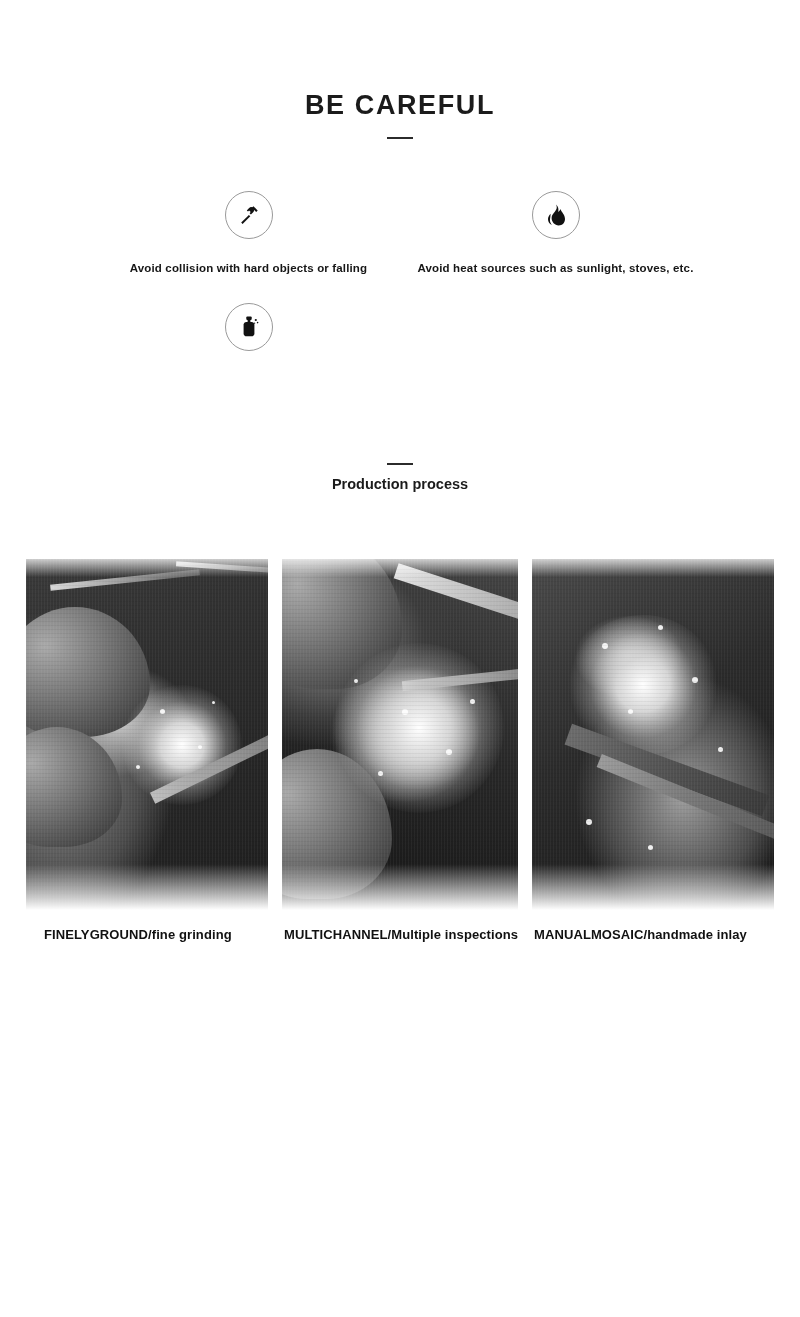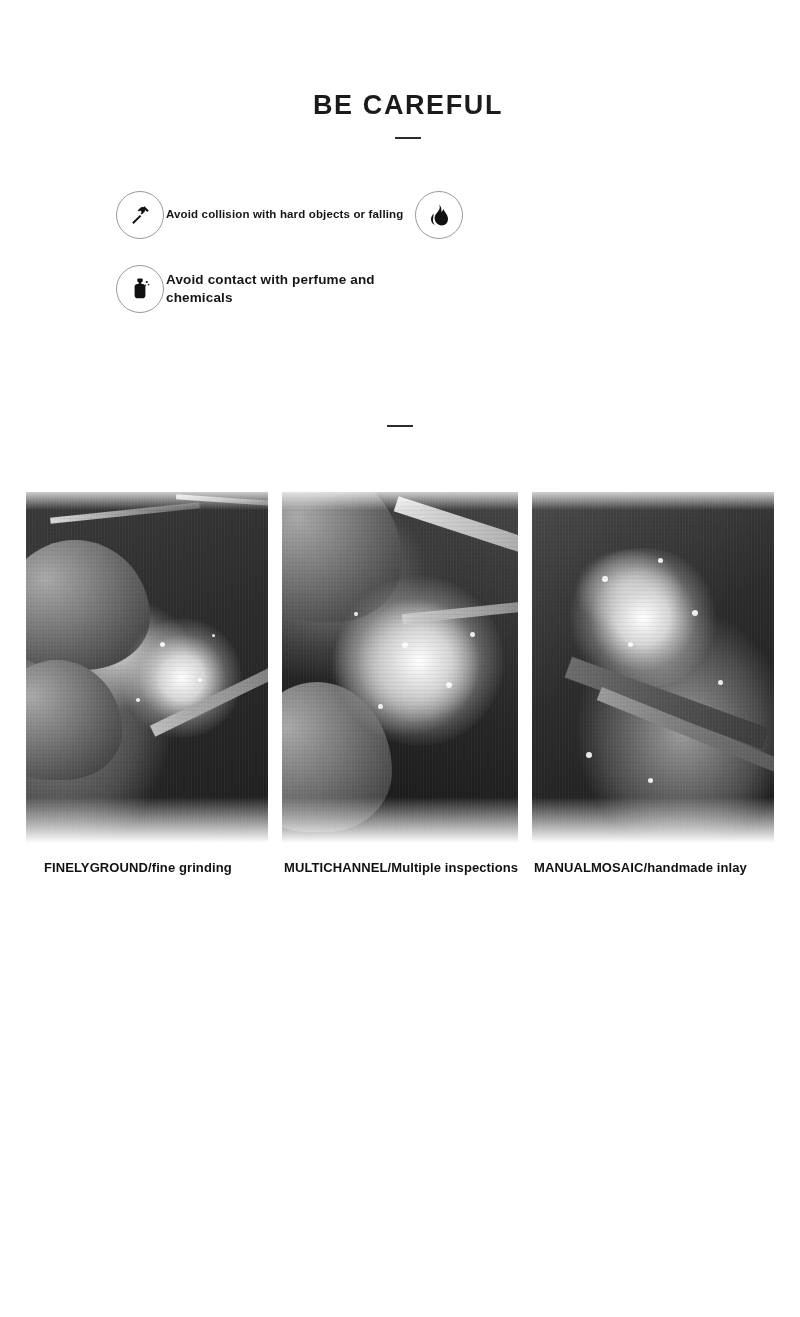--- a/index.html
+++ b/index.html
@@ -12,21 +12,20 @@
     height: 1317px;
     position: relative;
     font-family: "Liberation Sans", sans-serif;
     color: #111111;
     overflow: hidden;
   }
 
   
   .section-careful {
     padding-top: 74px;
-    margin-left: 16px;
   }
   .sec-title {
     text-align: center;
     font-size: 27px;
     font-weight: bold;
     letter-spacing: 1.6px;
     color: #1b1b1b;
     line-height: 1;
   }
   .sec-rule {
@@ -49,21 +48,22 @@
     margin: 52px 0 0 0;
     padding: 0 96px 0 100px;
     display: grid;
     grid-template-columns: 1fr 1fr;
     grid-row-gap: 26px;
     grid-column-gap: 10px;
   }
   .care-item {
     display: flex;
     align-items: center;
-    gap: 2px;
+    gap: 22px;
+    flex-direction: column;
   }
   .care-icon {
     flex: 0 0 auto;
     width: 46px;
     height: 46px;
     border-radius: 50%;
     border: 1px solid #9a9a9a;
     display: flex;
     align-items: center;
     justify-content: center;
@@ -197,44 +197,45 @@
       <span class="care-text">Avoid collision with hard objects or falling</span>
     </div>
 
     <div class="care-item">
       <span class="care-icon">
         <svg width="22" height="24" viewBox="0 0 22 24" aria-hidden="true">
           <path fill="#111" d="M11 1.5c1.6 3.3.4 5.2-1 7-1.6 2-3.4 3.6-3.4 6.6 0 4 3.1 7.4 7.1 7.4 3.6 0 6.3-2.8 6.3-6.5 0-4.6-3.3-6.6-4.6-10.1-.4 1.6-1.3 2.4-2.2 2.9.6-2.4.3-5-2.2-7.3z"></path>
           <path fill="#111" d="M5.6 10.8C3.9 12.5 3 14.3 3 16.2c0 2.6 1.5 4.7 3.8 5.8-1.4-1.7-2-3.5-1.8-5.4.1-1.5.6-3.1 .6-5.8z"></path>
         </svg>
       </span>
+      <span class="care-text">Avoid heat sources such as sunlight, stoves, etc.</span>
     </div>
 
 
     <div class="care-item big">
       <span class="care-icon">
         <svg width="22" height="24" viewBox="0 0 22 24" aria-hidden="true">
           <g fill="#111">
             <rect x="8.3" y="1.6" width="5.4" height="3.4" rx="1"></rect>
             <rect x="9.6" y="4.6" width="2.8" height="2.6"></rect>
             <path d="M5.6 9.6c0-1.5 1.2-2.7 2.7-2.7h5.4c1.5 0 2.7 1.2 2.7 2.7v8.8c0 1.6-1.3 2.9-2.9 2.9H8.5c-1.6 0-2.9-1.3-2.9-2.9z"></path>
             <circle cx="17.8" cy="5" r="1.1"></circle>
             <circle cx="19.6" cy="7.6" r=".8"></circle>
             <circle cx="16.6" cy="8.2" r=".6"></circle>
           </g>
         </svg>
       </span>
-      <span class="care-text">Avoid contact with perfume and chemicals</span>
     </div>
 
   </div>
 </section>
 
 <section class="section-process">
   <div class="sec-rule"></div>
+  <div class="sec-sub">Production process</div>
 
   <div class="process-row">
 
     <div class="process-card">
       <div class="photo ph-1">
         <div class="finger" style="left:-26px; top:48px; width:150px; height:130px;"></div>
         <div class="finger" style="left:-34px; top:168px; width:130px; height:120px;"></div>
         <div class="starburst" style="left:96px; top:126px; width:120px; height:120px;"></div>
         <div class="blade" style="left:118px; top:196px; width:170px; height:12px; transform:rotate(-26deg); background:linear-gradient(90deg,#bdbdbd,#6e6e6e);"></div>
         <div class="blade" style="left:24px; top:18px; width:150px; height:6px; transform:rotate(-6deg);"></div>

